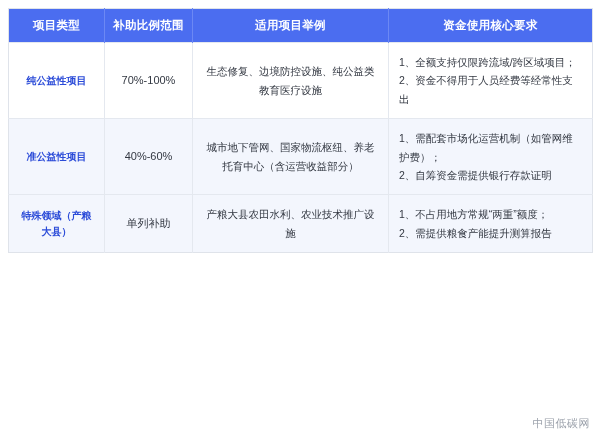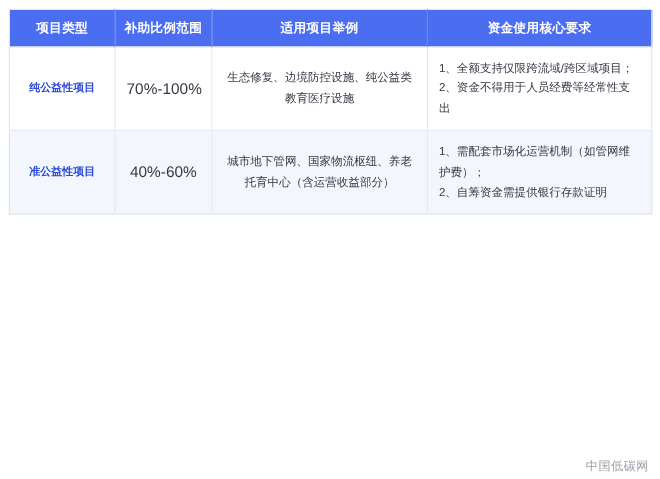--- a/index.html
+++ b/index.html
@@ -60,21 +60,21 @@
 
   td.type {
     text-align: center;
     color: #2b4bd8;
     font-weight: bold;
     font-size: 10px;
     line-height: 1.6;
   }
   td.ratio {
     text-align: center;
-    font-size: 14px;
+    font-size: 11px;
     color: #333842;
   }
   td.examples {
     text-align: center;
     margin-top: 12px;
   }
   td.reqs {
     text-align: left;
   }
   .req-line {
@@ -123,16 +123,25 @@
       </tr>
       <tr class="alt">
         <td class="type">准公益性项目</td>
         <td class="ratio">40%-60%</td>
         <td class="examples">城市地下管网、国家物流枢纽、养老托育中心（含运营收益部分）</td>
         <td class="reqs">
           <span class="req-line">1、需配套市场化运营机制（如管网维护费）；</span>
           <span class="req-line">2、自筹资金需提供银行存款证明</span>
         </td>
       </tr>
+      <tr class="alt">
+        <td class="type">特殊领域（产粮大县）</td>
+        <td class="ratio">单列补助</td>
+        <td class="examples">产粮大县农田水利、农业技术推广设施</td>
+        <td class="reqs">
+          <span class="req-line">1、不占用地方常规“两重”额度；</span>
+          <span class="req-line">2、需提供粮食产能提升测算报告</span>
+        </td>
+      </tr>
     </tbody>
   </table>
   <div class="watermark">中国低碳网</div>
 </div>
 
 </body></html>

